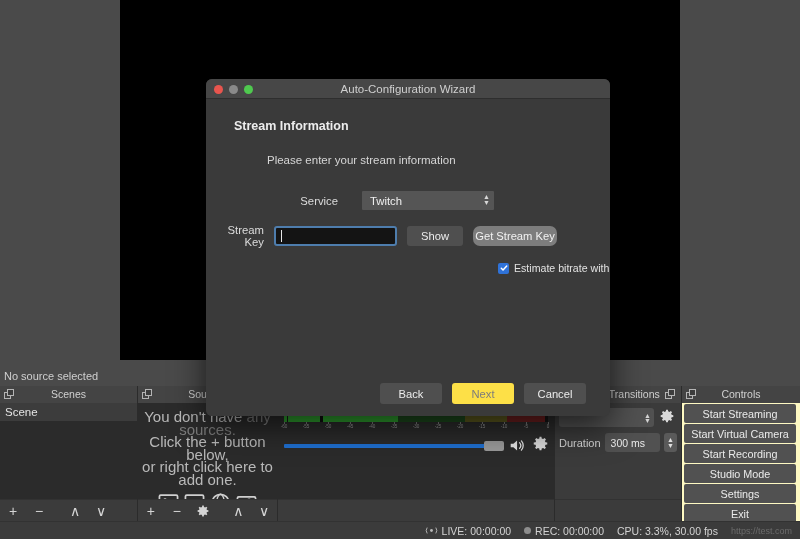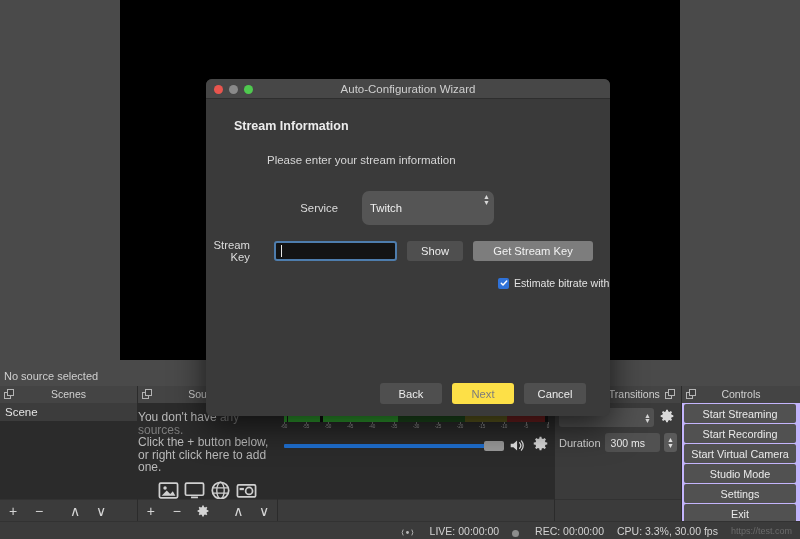--- a/index.html
+++ b/index.html
@@ -67,21 +67,21 @@
   
   #dock-scenes { left: 0; width: 138px; }
   .scene-row {
     height: 18px; line-height: 18px; padding-left: 5px; font-size: 11.5px;
     color: #e4e4e4; background: #3c3c3c;
   }
 
   
   #dock-sources { left: 138px; width: 140px; }
   .sources-empty {
-    padding-top: 8px; text-align: left; font-size: 12px; color: #b9b9b9;
+    padding-top: 8px; text-align: center; font-size: 15px; color: #b9b9b9;
     line-height: 12.5px;
   }
   .sources-empty .dim { color: #7d7d7d; }
   .src-icons {
     display: flex; justify-content: center; gap: 5px; margin-top: 7px;
   }
   .src-icons svg { width: 21px; height: 19px; }
 
   
   #dock-mixer { left: 278px; width: 277px; }
@@ -128,35 +128,35 @@
     font-size: 10.5px; color: #ececec; display: flex; align-items: center; padding-left: 6px;
   }
   .dur-step {
     width: 13px; height: 19px; background: #5a5a5a; border-radius: 3px;
     display: flex; flex-direction: column; align-items: center; justify-content: center;
     font-size: 7px; line-height: 6px; color: #e0e0e0;
   }
 
   
   #dock-controls { left: 682px; width: 118px; border-right: none; }
-  .ctrl-body { background: #c4b5fd; height: 118px; padding: 1px 4px 0 2px; }
+  .ctrl-body { background: #fef9c3; height: 118px; padding: 1px 4px 0 2px; }
   .ctrl-btn {
     height: 19px; margin-bottom: 1px; background: #515151; border-radius: 2px;
     font-size: 10.8px; color: #eaeaea; display: flex; align-items: center;
     justify-content: center;
   }
 
   
   .bottombar {
     position: absolute; left: 0; top: 521px; width: 800px; height: 18px;
     background: #3b3b3b; display: flex; align-items: center; justify-content: flex-end;
     font-size: 10.5px; color: #d2d2d2; padding-right: 8px; gap: 13px;
     border-top: 1px solid #323232;
   }
-  .bb-item { display: flex; align-items: flex-end; gap: 16px; }
+  .bb-item { display: flex; align-items: center; gap: 4px; }
   .rec-dot { width: 7px; height: 7px; border-radius: 50%; background: #8d8d8d; display: inline-block; }
   .live-ico svg { width: 13px; height: 9px; display: block; }
   .watermark { font-size: 9px; color: #6b6b6b; }
 
   
   .dialog {
     position: absolute; left: 206px; top: 79px; width: 404px; height: 337px;
     background: #3a3a3a; border-radius: 6px; overflow: hidden;
     box-shadow: 0 10px 34px rgba(0,0,0,.65);
   }
@@ -178,42 +178,42 @@
   .dlg-head h1 { font-size: 12.5px; font-weight: bold; color: #ededed; }
   .dlg-head p { font-size: 11.5px; color: #d6d6d6; margin-top: 21px; padding-left: 33px; }
 
   .form { position: absolute; left: 0; top: 92px; width: 404px; }
   .frow { display: flex; align-items: center; margin-bottom: 14px; }
   .frow .lbl {
     width: 156px; text-align: right; padding-right: 24px;
     font-size: 11.3px; color: #dcdcdc;
   }
   .select-box {
-    width: 132px; height: 34px; background: #555; border-radius: 7px;
+    width: 132px; height: 19px; background: #555; border-radius: 1px;
     display: flex; align-items: center; font-size: 11.3px; color: #f0f0f0;
     padding-left: 8px; position: relative;
   }
   .select-arrows {
     position: absolute; right: 4px; top: 3px; display: flex; flex-direction: column;
     line-height: 6px; font-size: 7px; color: #d8d8d8;
   }
-  .keyrow .lbl { width: 68px; text-align: right; padding-right: 24px; }
+  .keyrow .lbl { width: 68px; text-align: right; padding-right: 10px; }
   .key-input {
     width: 123px; height: 20px; background: #141414; border: 2px solid #4e7dad;
     border-radius: 3px; position: relative;
   }
   .caret {
     position: absolute; left: 5px; top: 2px; width: 1px; height: 12px; background: #e8e8e8;
   }
   .btn {
     height: 20px; border-radius: 3px; font-size: 11.2px;
     display: flex; align-items: center; justify-content: center;
   }
   .btn-show { width: 56px; background: #4f4f4f; color: #ececec; margin-left: 10px; }
-  .btn-getkey { width: 120px; background: #7d7d7d; color: #f2f2f2; margin-left: 10px; }
+  .btn-getkey { width: 84px; background: #7d7d7d; color: #f2f2f2; margin-left: 10px; border-radius: 7px; }
 
   .checkrow { display: flex; align-items: center; padding-left: 292px; margin-top: 2px; }
   .chk {
     width: 11px; height: 11px; background: #2f72d8; border-radius: 2px;
     display: flex; align-items: center; justify-content: center; flex: none;
   }
   .chk svg { width: 8px; height: 8px; }
   .chk-label { font-size: 10.6px; color: #e2e2e2; margin-left: 5px; white-space: nowrap; }
 
   .dlg-footer {
@@ -420,22 +420,22 @@
     <div class="dock" id="dock-controls">
       <div class="dock-title">
         <span class="dock-float-icon">
             <i class="a"></i>
             <i class="b"></i>
           </span>
         <span>Controls</span>
       </div>
       <div class="ctrl-body">
         <div class="ctrl-btn">Start Streaming</div>
+        <div class="ctrl-btn">Start Virtual Camera</div>
         <div class="ctrl-btn">Start Recording</div>
-        <div class="ctrl-btn">Start Virtual Camera</div>
         <div class="ctrl-btn">Studio Mode</div>
         <div class="ctrl-btn">Settings</div>
         <div class="ctrl-btn">Exit</div>
       </div>
     </div>
   </div>
 
   <div class="bottombar">
     <span class="bb-item">
       <span class="live-ico">

